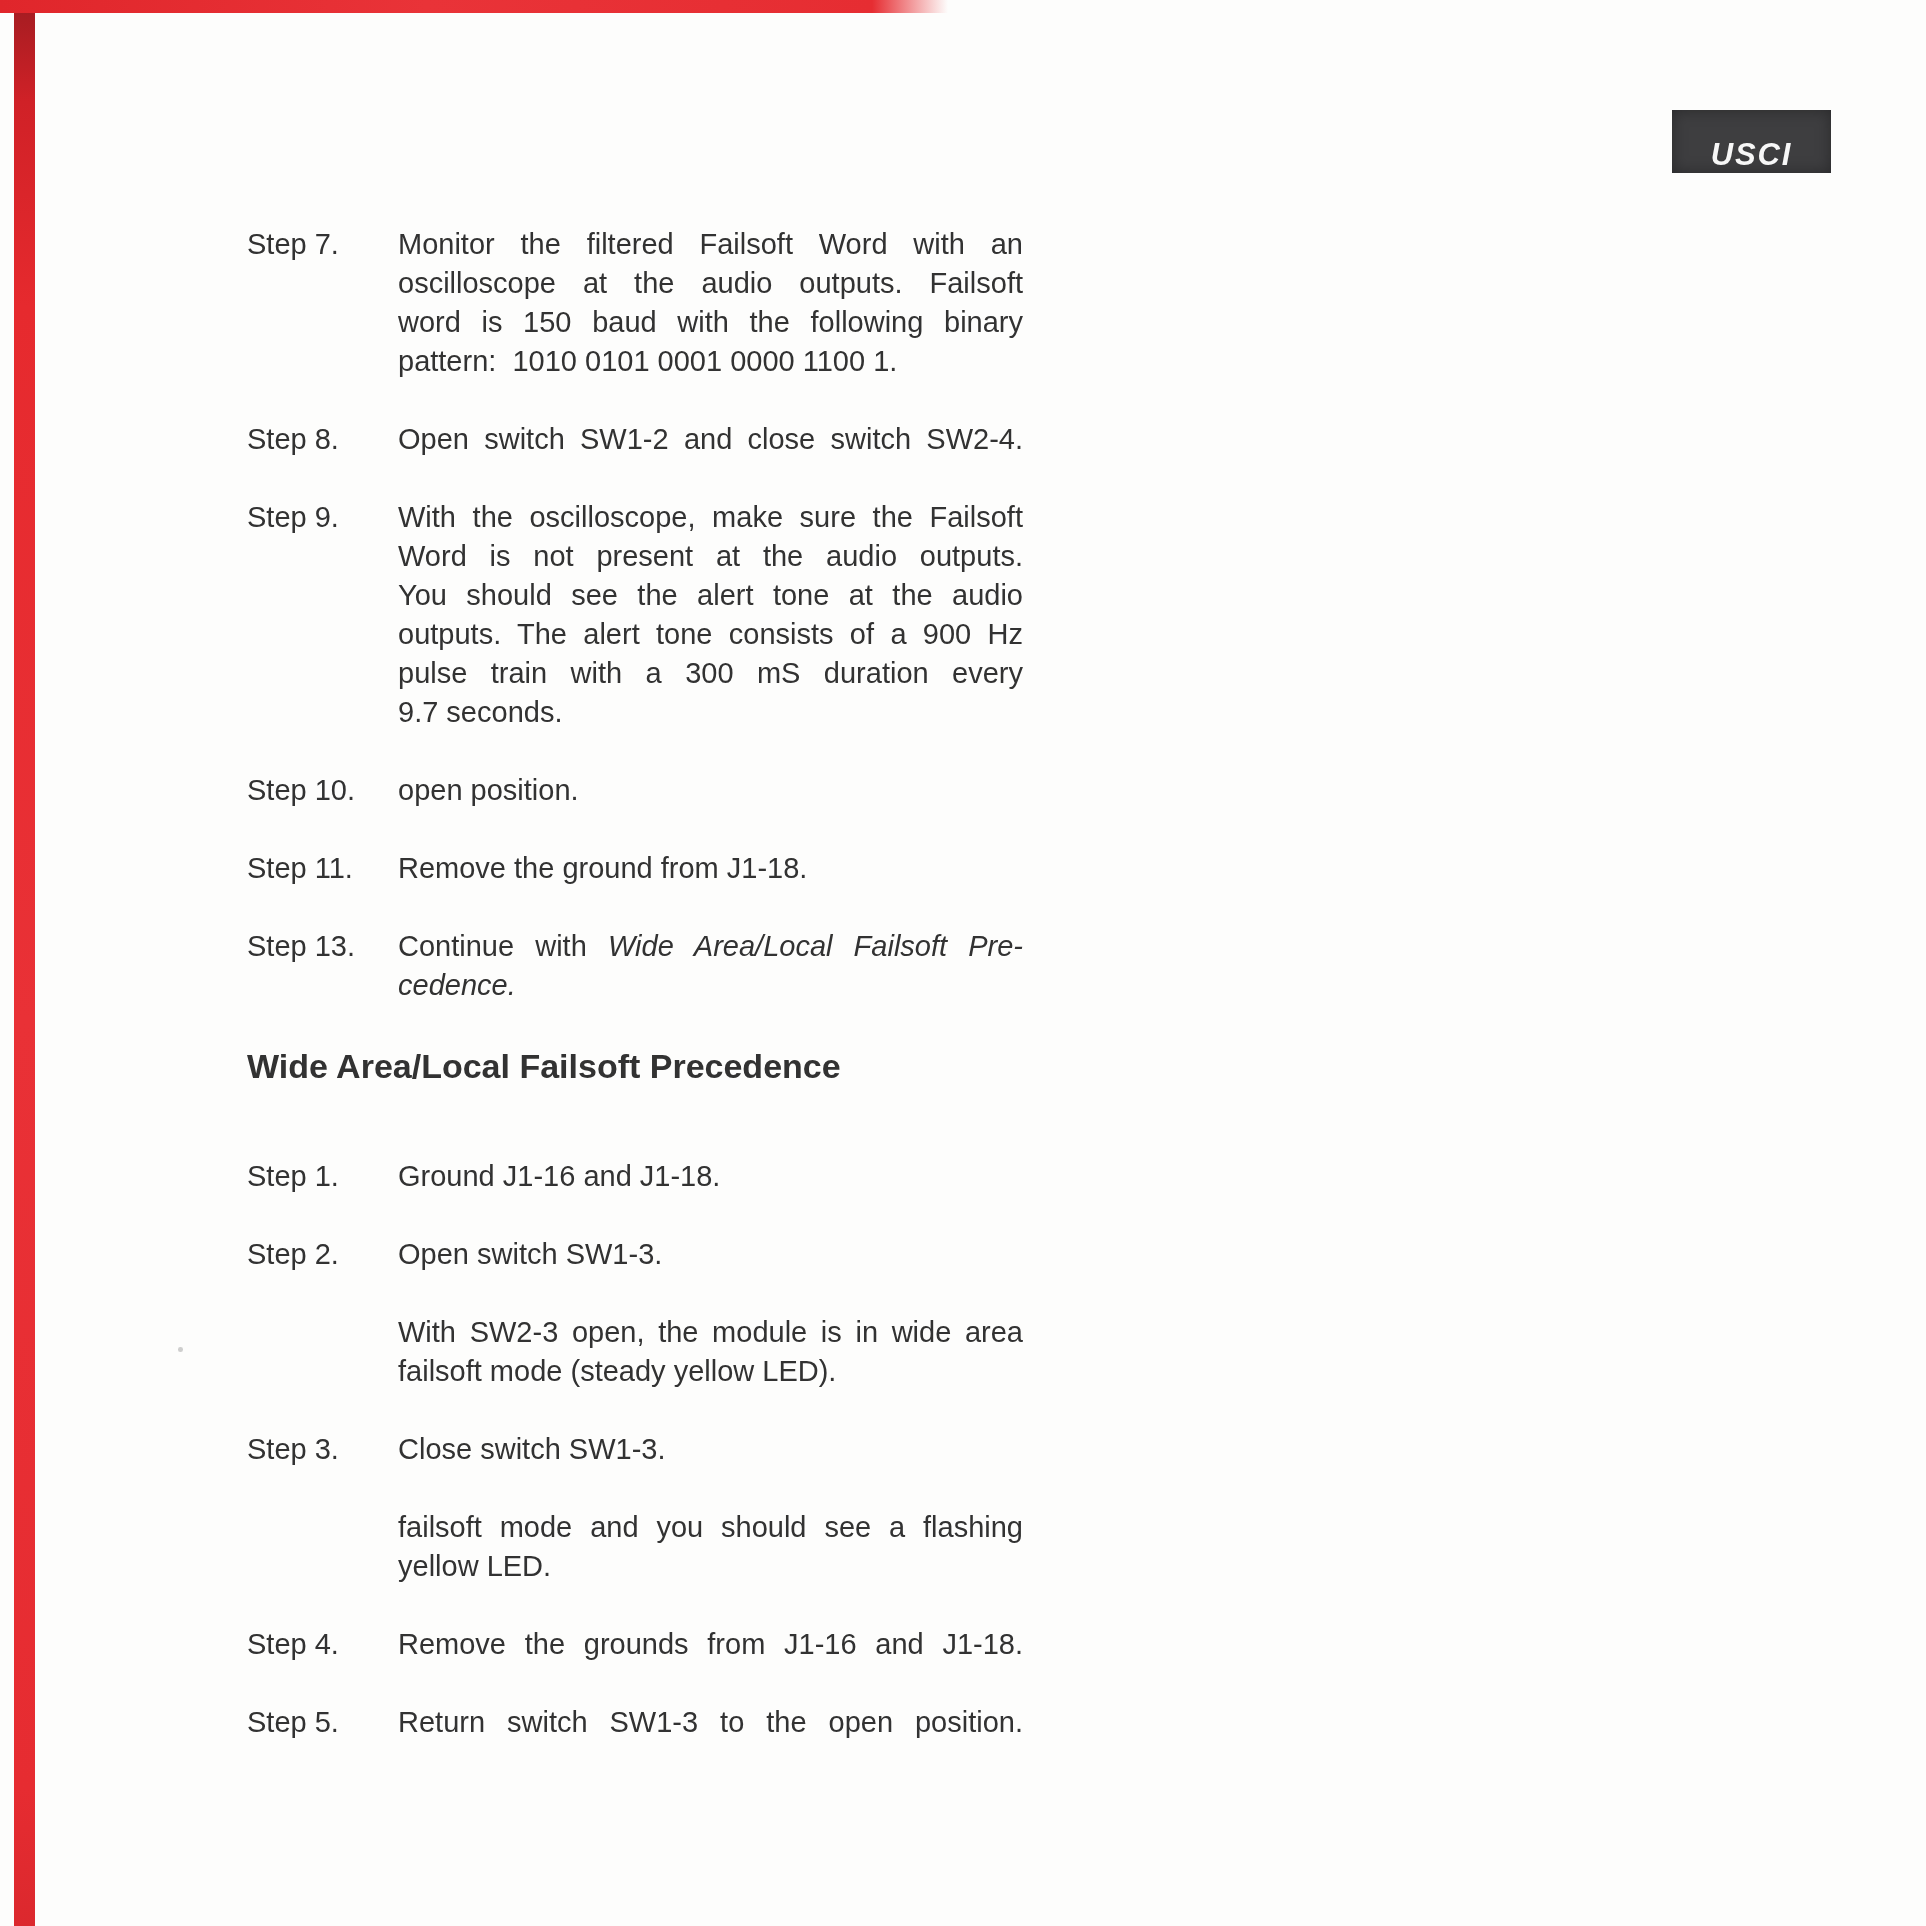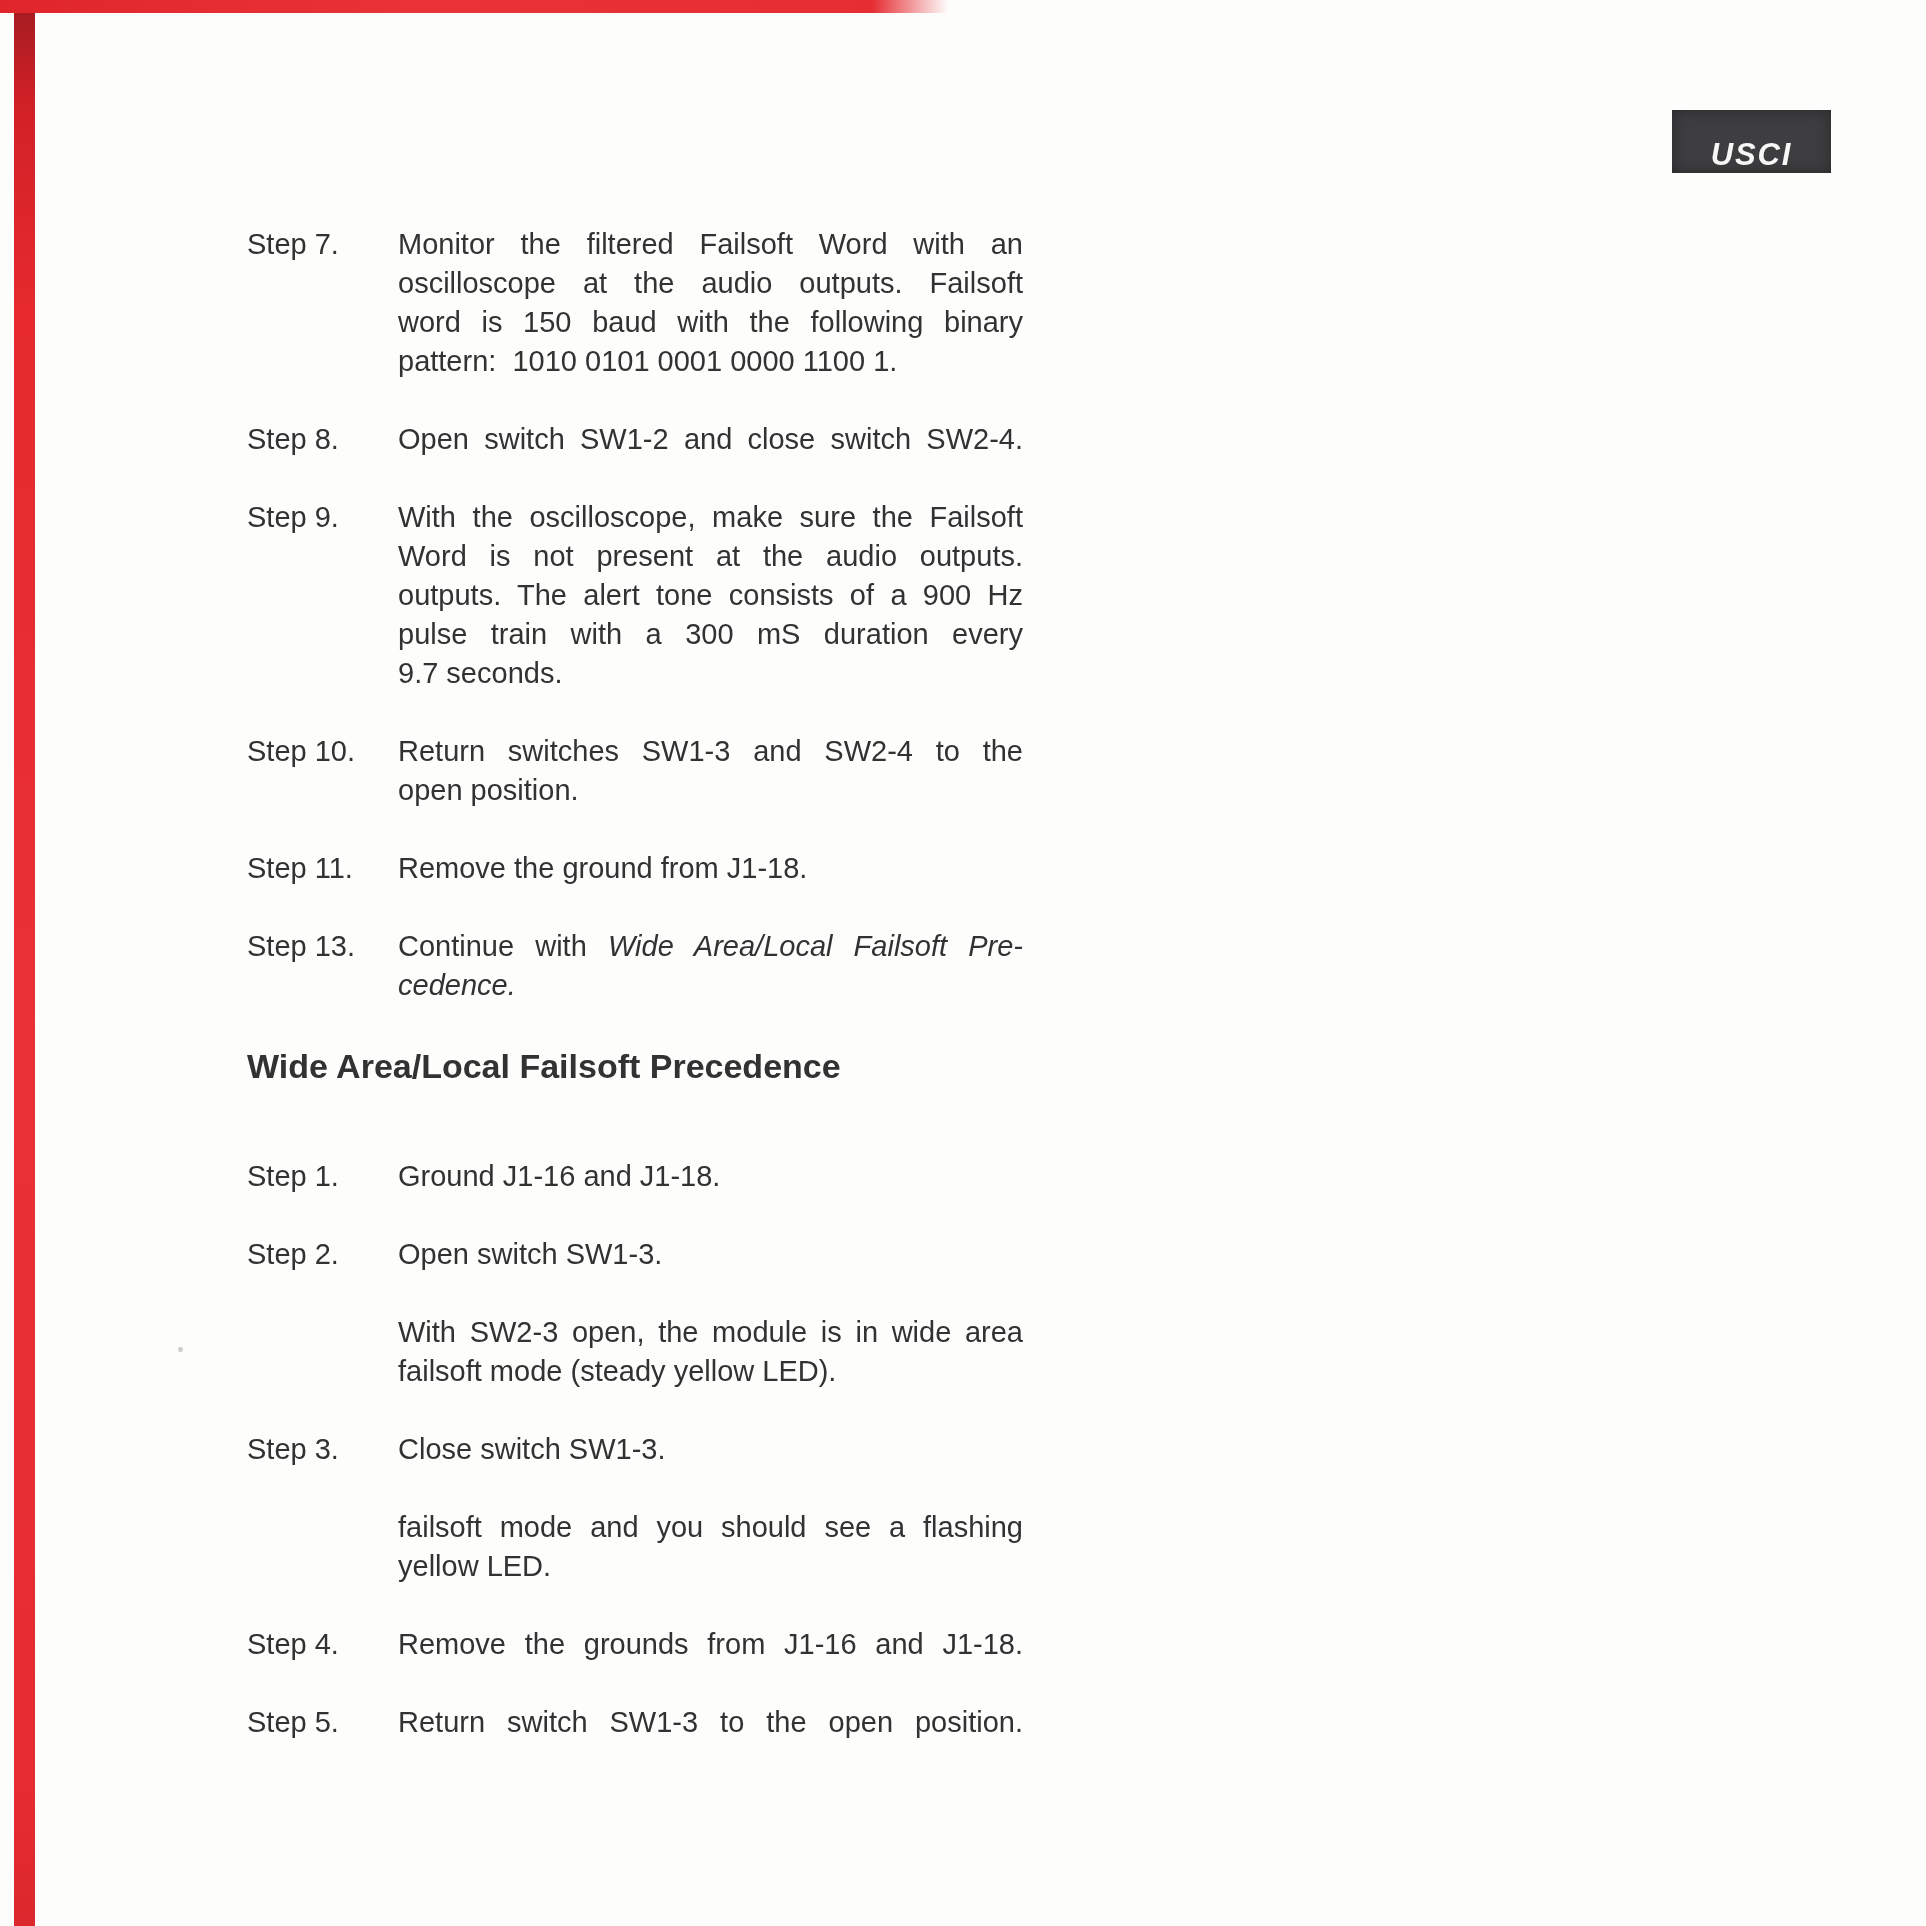--- a/index.html
+++ b/index.html
@@ -120,31 +120,31 @@
               <div class="line stretch">Open switch SW1-2 and close switch SW2-4.</div>
             </div>
           </div>
         </div>
         <div class="step-row">
           <div class="step-label">Step 9.</div>
           <div class="step-body">
             <div class="para">
               <div class="line stretch">With the oscilloscope, make sure the Failsoft</div>
               <div class="line stretch">Word is not present at the audio outputs.</div>
+              <div class="line stretch">You should see the alert tone at the audio</div>
               <div class="line stretch">outputs. The alert tone consists of a 900 Hz</div>
               <div class="line stretch">pulse train with a 300 mS duration every</div>
               <div class="line">9.7 seconds.</div>
             </div>
           </div>
         </div>
         <div class="step-row">
           <div class="step-label">Step 10.</div>
           <div class="step-body">
             <div class="para">
-              <div class="line stretch">Return switches SW1-3 and SW2-4 to the</div>
               <div class="line">open position.</div>
             </div>
           </div>
         </div>
         <div class="step-row">
           <div class="step-label">Step 11.</div>
           <div class="step-body">
             <div class="para">
               <div class="line">Remove the ground from J1-18.</div>
             </div>

